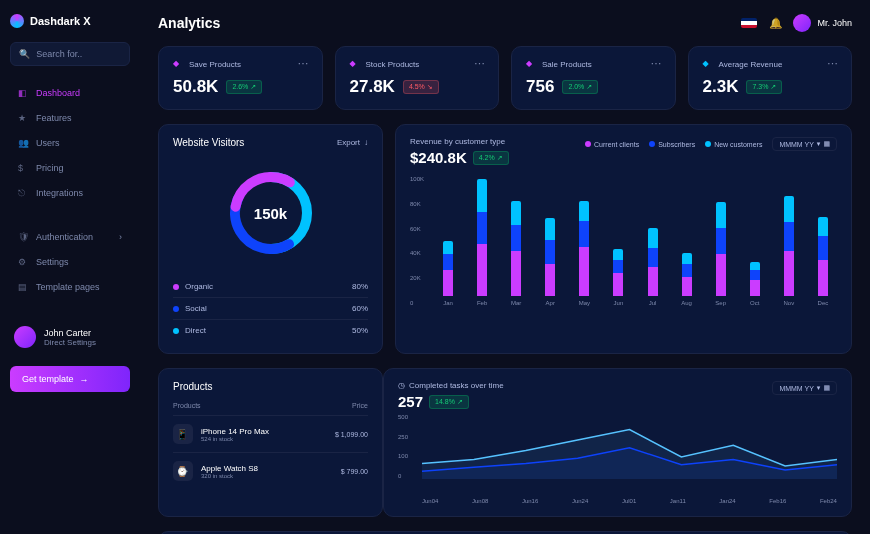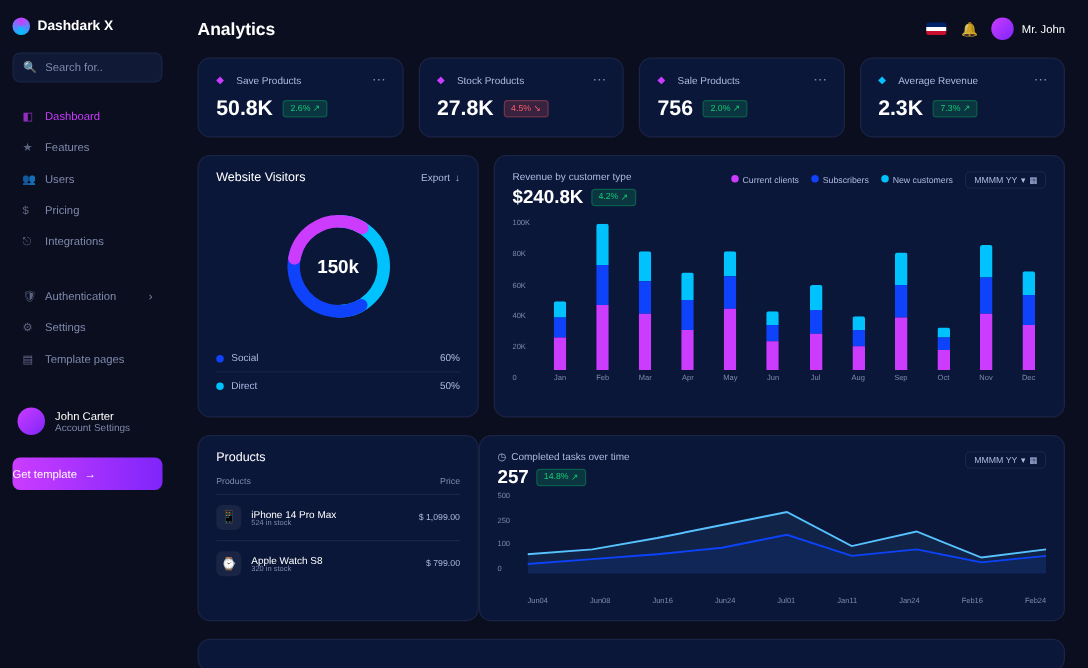--- a/index.html
+++ b/index.html
@@ -14,21 +14,21 @@
 .nav { display:flex; flex-direction:column; gap:3px; }
 .nav-item { display:flex; align-items:center; gap:8px; padding:6px 8px; border-radius:5px; font-size:9px; color:#7e89ac; cursor:pointer; }
 .nav-item.active { color:#cb3cff; }
 .nav-icon { width:10px; height:10px; opacity:.7; display:inline-block; }
 .nav-sec { margin-top:22px; }
 .nav-auth-row { display:flex; align-items:center; justify-content:space-between; }
 .user-block { display:flex; align-items:center; gap:8px; margin-top:28px; padding:0 4px; }
 .avatar { width:22px; height:22px; border-radius:50%; background:linear-gradient(135deg,#cb3cff,#7f25fb); }
 .user-name { font-size:9px; color:#fff; font-weight:500; }
 .user-sub { font-size:8px; color:#7e89ac; }
-.cta { margin-top:18px; background:linear-gradient(90deg,#cb3cff,#7f25fb); color:#fff; border:none; padding:8px 0; border-radius:6px; font-size:9px; font-weight:500; cursor:pointer; display:flex; align-items:center; justify-content:flex-start; gap:6px; }
+.cta { margin-top:18px; background:linear-gradient(90deg,#cb3cff,#7f25fb); color:#fff; border:none; padding:8px 12px; border-radius:6px; font-size:9px; font-weight:500; cursor:pointer; display:flex; align-items:center; justify-content:flex-start; gap:6px; }
 
 
 .main { flex:1; padding:14px 18px 0 18px; overflow-y:auto; }
 .main::-webkit-scrollbar{width:0}
 .page-head { display:flex; justify-content:space-between; align-items:center; margin-bottom:14px;gap:13px; }
 .page-title { color:#fff; font-size:14px; font-weight:600; }
 .head-right { display:flex; align-items:center; gap:12px; }
 .flag { width:16px; height:10px; background:linear-gradient(#012169 33%,#fff 33% 66%,#c8102e 66%); border-radius:2px; }
 .bell { width:12px; height:12px; opacity:.8; }
 .user-mini { display:flex; align-items:center; gap:6px; color:#fff; font-size:9px; }
@@ -142,21 +142,21 @@
         </div>
       <div class="nav-item">
           <span class="nav-icon">▤</span>
           <span>Template pages</span>
         </div>
     </div>
     <div class="user-block">
       <div class="avatar"></div>
       <div>
         <div class="user-name">John Carter</div>
-        <div class="user-sub">Account Settings</div>
+        <div class="user-sub">Direct Settings</div>
       </div>
     </div>
     <button class="cta">
       <span>Get template</span>
       <span>→</span>
     </button>
   </aside>
 
   <main class="main">
     <div class="page-head">
@@ -230,20 +230,27 @@
         <div class="donut-wrap">
           <svg width="100" height="100" viewBox="0 0 100 100">
             <circle cx="50" cy="50" r="36" fill="none" stroke="#1a2445" stroke-width="10"></circle>
             <circle cx="50" cy="50" r="36" fill="none" stroke="#00c2ff" stroke-width="10" stroke-dasharray="113 226" stroke-linecap="round" transform="rotate(-90 50 50)"></circle>
             <circle cx="50" cy="50" r="36" fill="none" stroke="#0e43fb" stroke-width="10" stroke-dasharray="90 226" stroke-linecap="round" transform="rotate(60 50 50)"></circle>
             <circle cx="50" cy="50" r="36" fill="none" stroke="#cb3cff" stroke-width="10" stroke-dasharray="70 226" stroke-linecap="round" transform="rotate(190 50 50)"></circle>
           </svg>
           <div class="donut-num">150k</div>
         </div>
         <div class="legend-list" id="visitor-legend">
+            <div class="legend-row">
+              <span class="legend-l">
+                <span class="dot" style="background:#cb3cff"></span>
+                <span>Organic</span>
+              </span>
+              <span>80%</span>
+            </div>
             <div class="legend-row">
               <span class="legend-l">
                 <span class="dot" style="background:#0e43fb"></span>
                 <span>Social</span>
               </span>
               <span>60%</span>
             </div>
             <div class="legend-row">
               <span class="legend-l">
                 <span class="dot" style="background:#00c2ff"></span>

